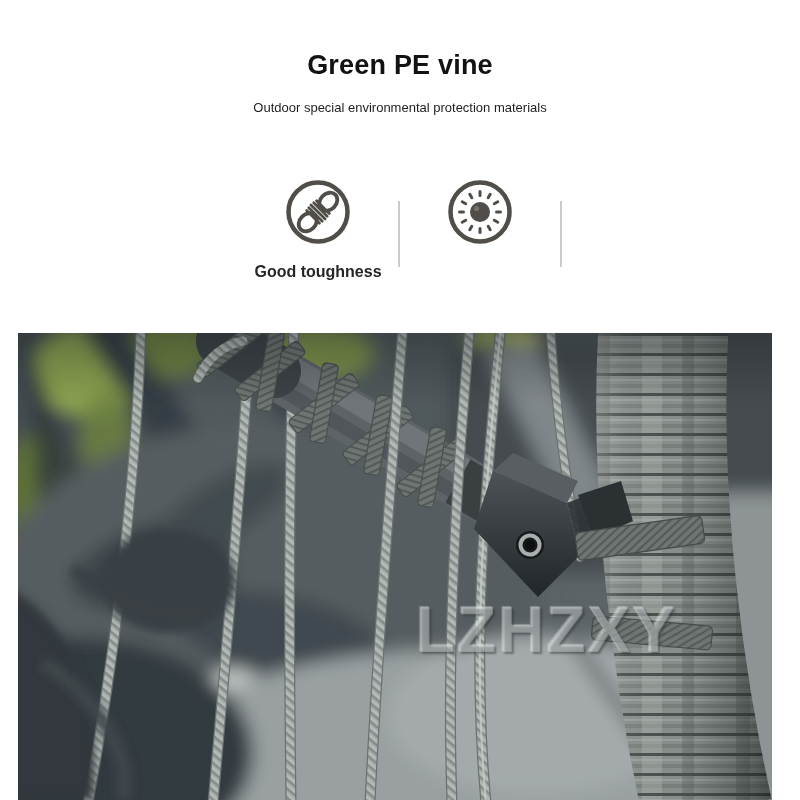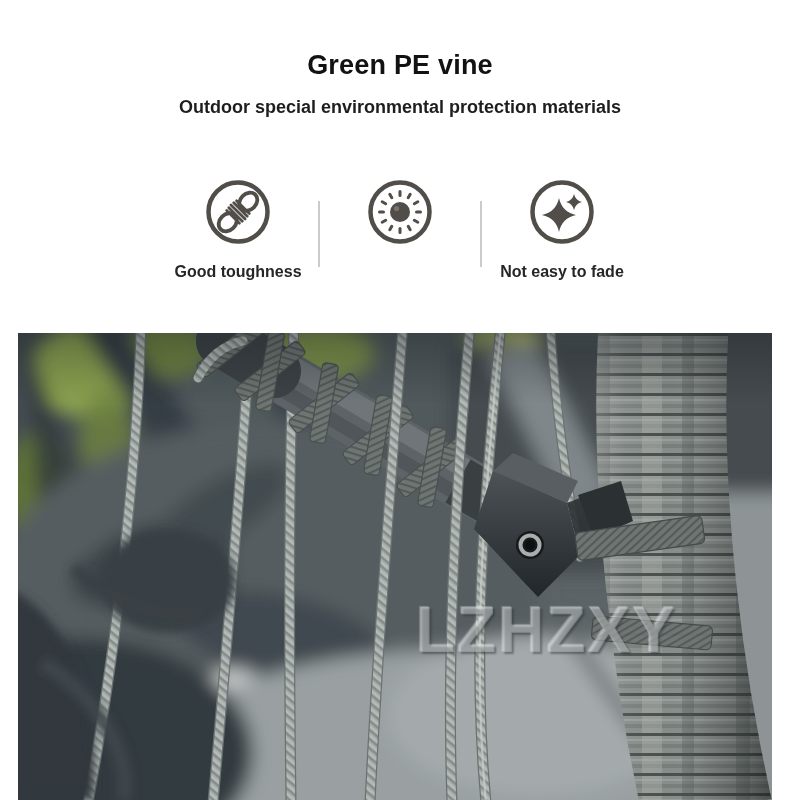--- a/index.html
+++ b/index.html
@@ -2,21 +2,21 @@
 <html><head>
 <meta charset="utf-8">
 <style>
   html,body{margin:0;padding:0;width:800px;height:800px;background:#ffffff;overflow:hidden;
     font-family:"Liberation Sans", sans-serif;}
   .page{position:relative;width:800px;height:800px;background:#ffffff;}
 
   
   .header{position:absolute;top:0;left:0;width:800px;text-align:center;}
   .title{margin:0;padding-top:50px;font-size:27px;font-weight:700;color:#121212;letter-spacing:.2px;}
-  .subtitle{margin:14px 0 0 0;font-size:18px;font-weight:700;color:#1e1e1e;line-height:25px;}
+  .subtitle{margin:14px 0 0 0;font-size:13px;font-weight:400;color:#1e1e1e;line-height:25px;}
 
   
   .features{position:absolute;top:177px;left:0;width:800px;display:flex;
     justify-content:center;align-items:flex-start;}
   .feature{width:160px;display:flex;flex-direction:column;align-items:center;}
   .feature svg{display:block;}
   .feature-label{margin-top:16px;font-size:16px;font-weight:700;color:#262626;white-space:nowrap;}
   .vdivider{width:2px;height:66px;background:#cbcbcb;margin:24px 0 0 0;}
 
   
@@ -76,28 +76,20 @@
           <line x1="20.7" y1="43.2" x2="17.2" y2="45.2"></line>
           <line x1="18.5" y1="35" x2="14.5" y2="35"></line>
           <line x1="20.7" y1="26.8" x2="17.2" y2="24.8"></line>
           <line x1="26.8" y1="20.7" x2="24.8" y2="17.2"></line>
         </g>
       </svg>
     </div>
 
     <div class="vdivider"></div>
 
-    <div class="feature">
-      <svg width="70" height="70" viewBox="0 0 70 70">
-        <circle cx="35" cy="35" r="29.5" fill="none" stroke="#514d48" stroke-width="4.5"></circle>
-        <path fill="#514d48" d="M32,21 Q35,35 49,38 Q35,41 32,55 Q29,41 15,38 Q29,35 32,21 Z"></path>
-        <path fill="#514d48" d="M47,17 Q48.5,23.5 55,25 Q48.5,26.5 47,33 Q45.5,26.5 39,25 Q45.5,23.5 47,17 Z"></path>
-      </svg>
-      <div class="feature-label">Not easy to fade</div>
-    </div>
 
   </div>
 
   <figure class="photo" style="margin:0">
     <svg width="754" height="467" viewBox="0 0 754 467">
       <defs>
         <filter id="bBG" x="-30%" y="-30%" width="160%" height="160%">
             <feGaussianBlur stdDeviation="9"></feGaussianBlur>
           </filter>
         <filter id="bMid" x="-40%" y="-40%" width="180%" height="180%">

